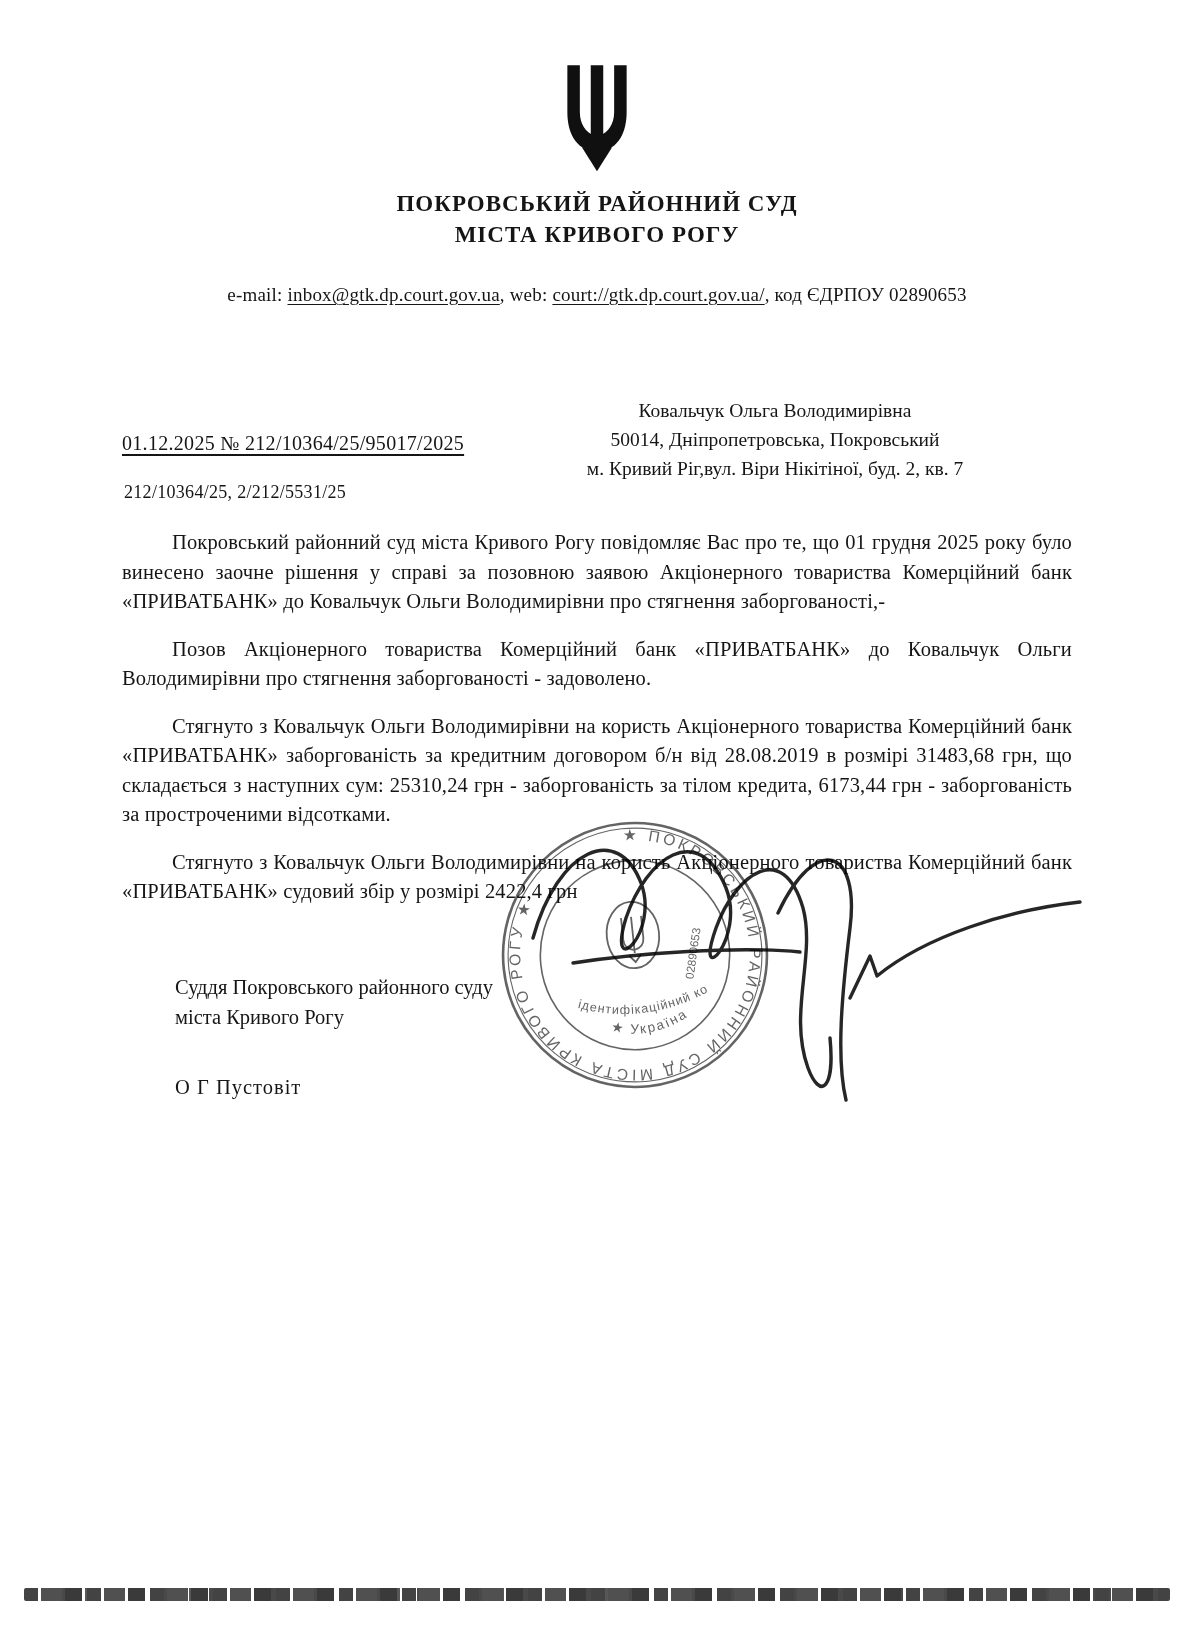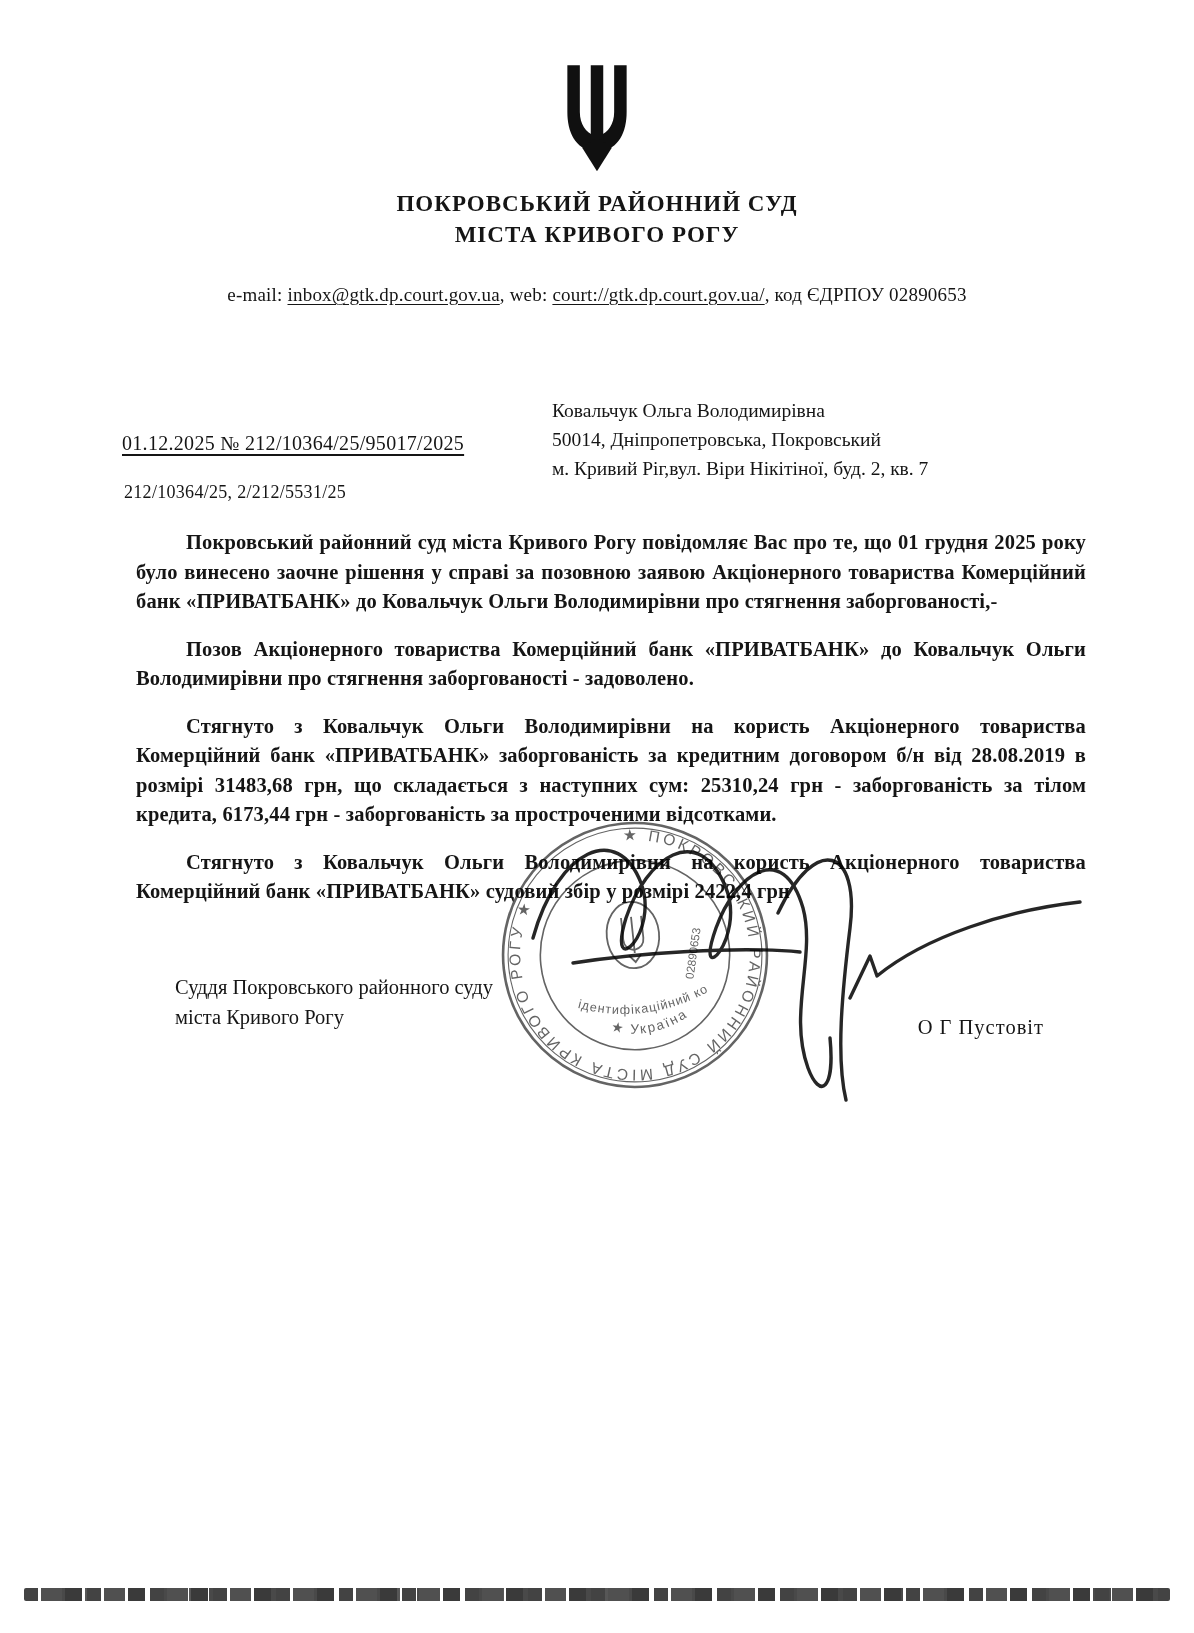--- a/index.html
+++ b/index.html
@@ -16,30 +16,30 @@
   
   .court-title{position:absolute;top:188px;left:0;width:100%;text-align:center;
     font-weight:bold;font-size:23px;line-height:31px;letter-spacing:1px;}
   
   .contact{position:absolute;top:281px;left:0;width:100%;text-align:center;
     font-size:19px;line-height:28px;letter-spacing:.2px;}
   .u{text-decoration:underline;text-underline-offset:3px;}
   
   .doc-number{position:absolute;top:400px;left:122px;font-size:20px;
     text-decoration:underline;text-underline-offset:4px;letter-spacing:.3px;margin-top:32px;}
-  .recipient{position:absolute;top:396px;left:552px;width:446px;text-align:left;
+  .recipient{position:absolute;top:396px;left:552px;width:446px;text-align:center;
     font-size:19.5px;line-height:29px;}
   .case-numbers{position:absolute;top:482px;left:124px;font-size:18px;letter-spacing:.3px;}
   
-  .body-text{position:absolute;top:528px;left:136px;width:950px;font-weight:bold;}
+  .body-text{position:absolute;top:528px;left:122px;width:950px;}
   .body-text p{margin:0 0 18px 0;font-size:20.5px;line-height:29.5px;
     text-align:justify;text-indent:50px;letter-spacing:.15px;}
   
   .signature-row{position:absolute;top:972px;left:175px;right:150px;
-    display:flex;justify-content:space-between;font-size:20.5px;line-height:30px;}
+    display:flex;justify-content:space-between;font-size:20.5px;line-height:30px;flex-direction:column;}
   .signature-row .judge-name{margin-top:40px;white-space:nowrap;letter-spacing:1px;}
   
   .stamp{position:absolute;left:494px;top:814px;z-index:5;
     mix-blend-mode:multiply;opacity:.86;transform:rotate(-6deg);}
   .stamp text{font-family:"Liberation Sans", sans-serif;}
   
   .autograph{position:absolute;left:478px;top:778px;z-index:6;mix-blend-mode:multiply;}
   
   .noise{position:absolute;top:1588px;left:24px;width:1146px;height:13px;opacity:.82;
     background:

